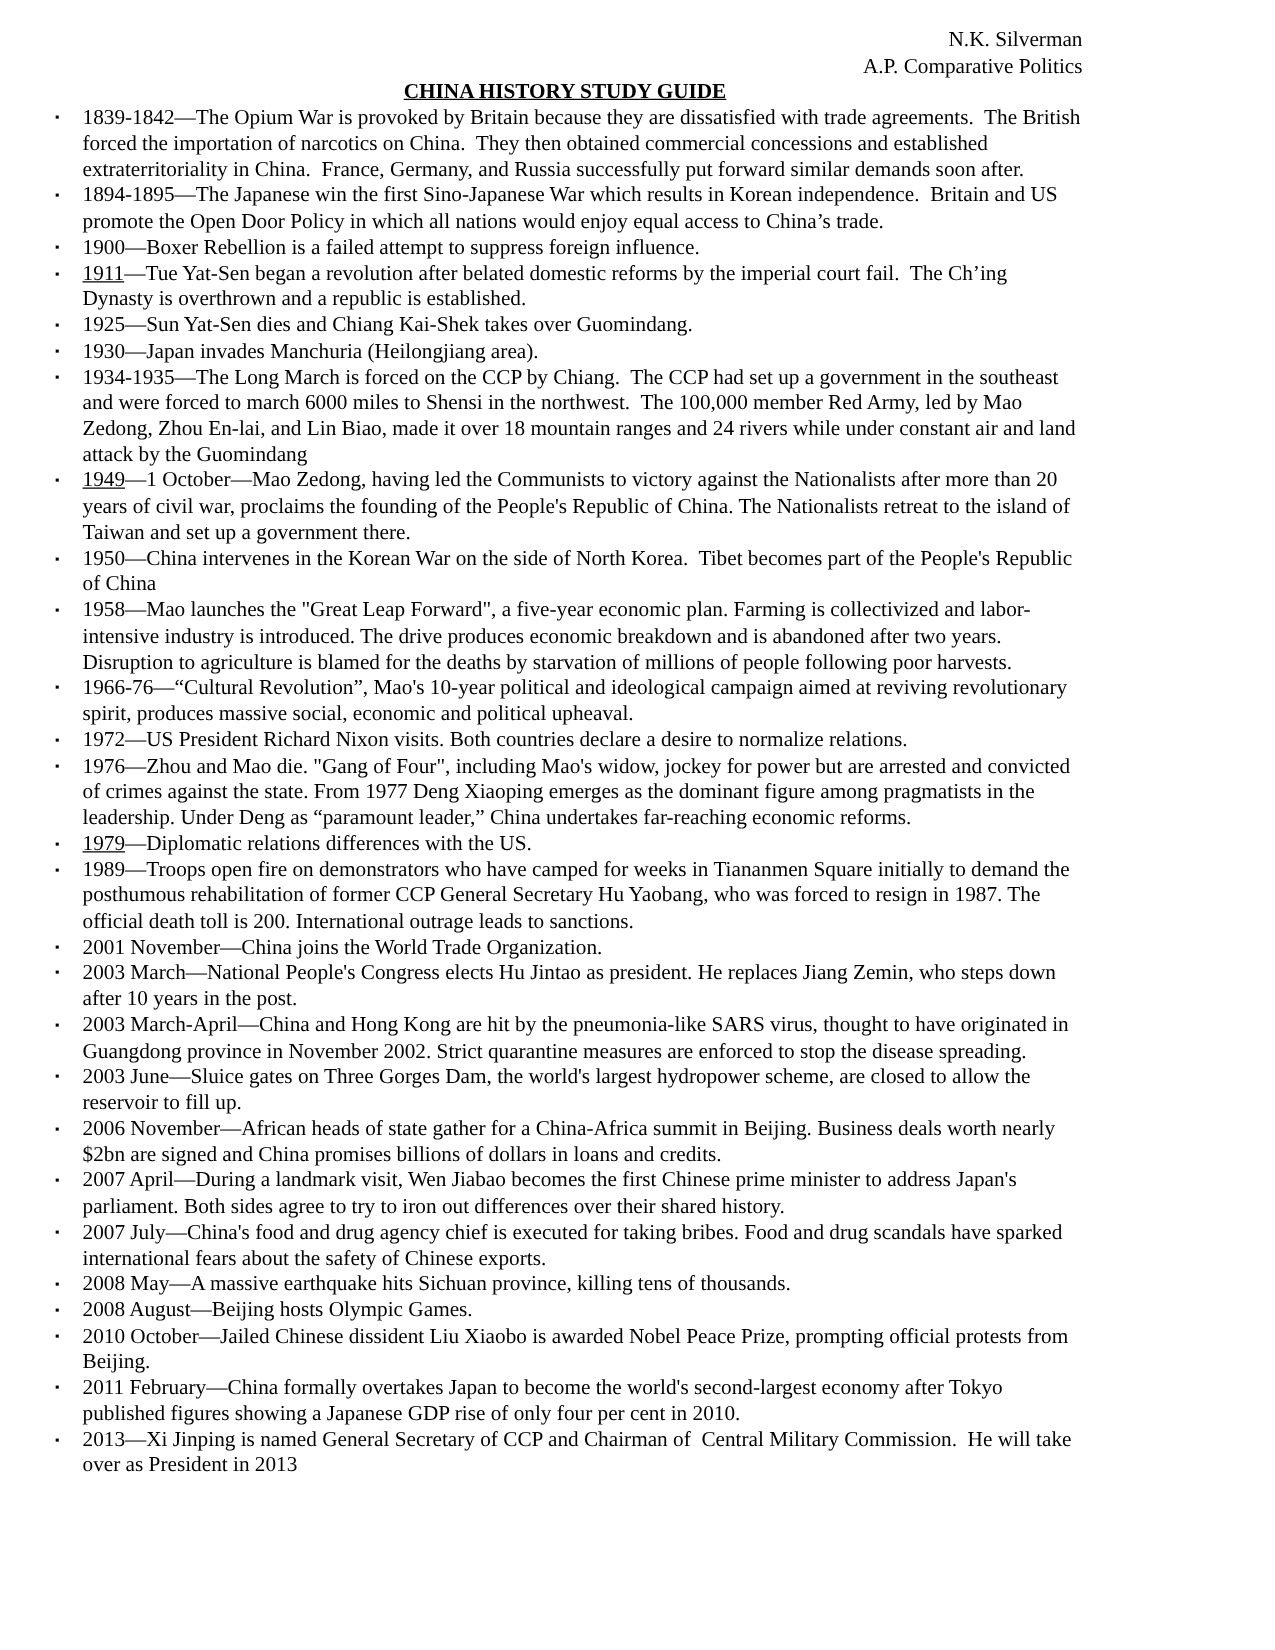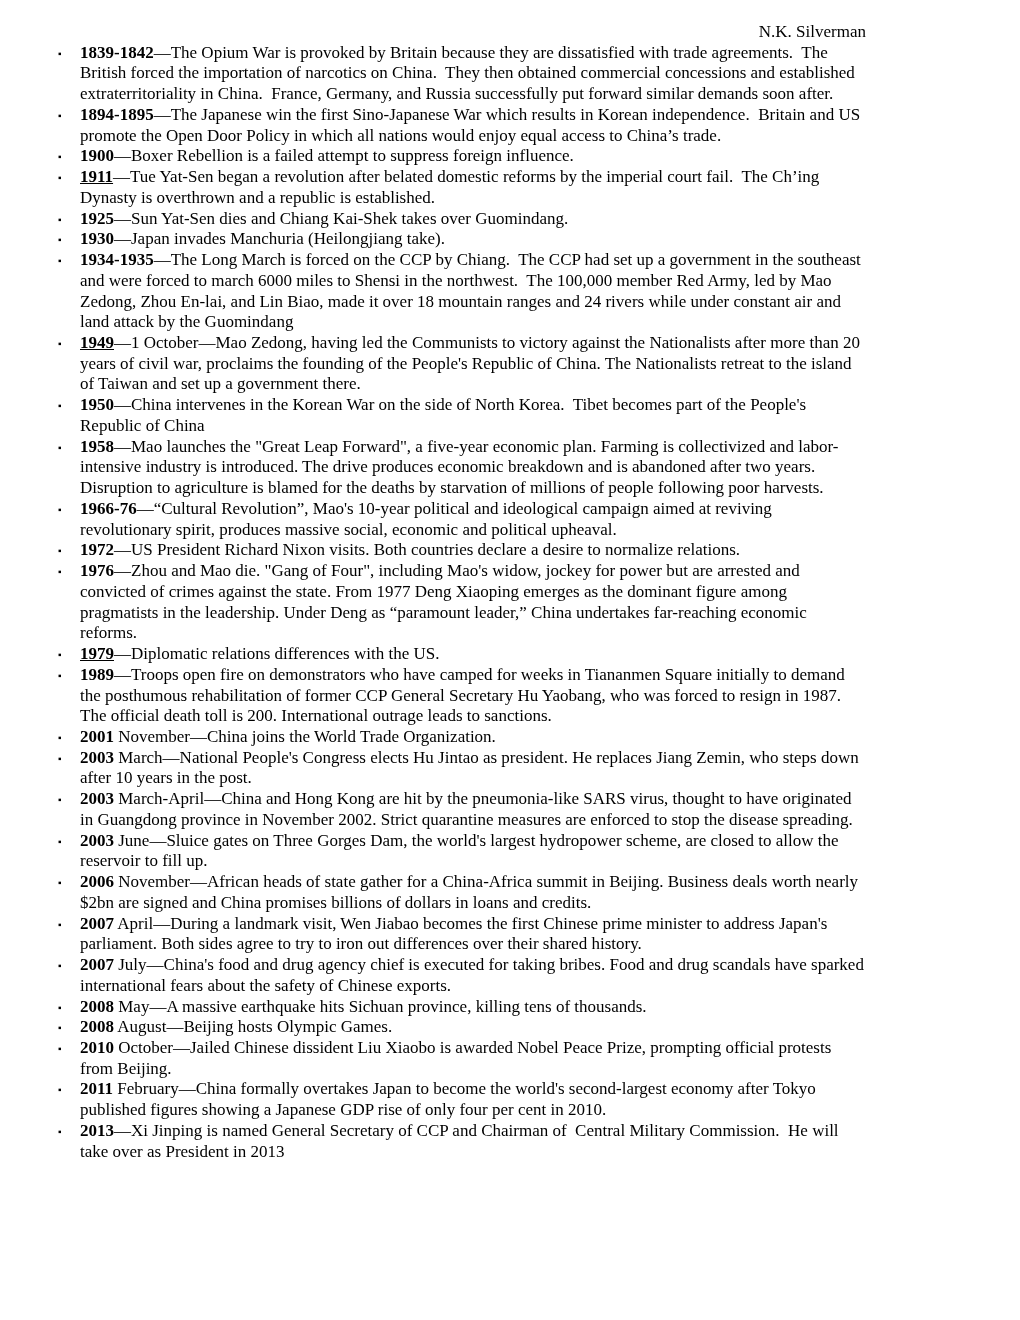--- a/index.html
+++ b/index.html
@@ -13,21 +13,21 @@
     font-family: "Liberation Serif", "DejaVu Serif", serif;
     color: #000000;
     font-size: 17px;
     line-height: 1.22;
     box-sizing: border-box;
   }
   .page {
     box-sizing: border-box;
     width: 928px;
     min-height: 1320px;
-    padding: 22px 62px 40px 52px;
+    padding: 22px 62px 40px 38px;
     background: #ffffff;
   }
   .doc-header {
     text-align: right;
     font-size: 17px;
   }
   .doc-title {
     text-align: center;
     font-weight: bold;
   }
@@ -45,40 +45,42 @@
     white-space: pre-wrap;
   }
   .marker {
     position: absolute;
     left: 6px;
     top: 1px;
     font-size: 10px;
     line-height: 20px;
   }
   .year {
-    font-weight: bold;
+    font-weight: normal;
   }
   .year.u {
     text-decoration: underline;
   }
 </style>
 </head>
 <body>
 
 <div class="page">
   <div class="doc-header">
     <div>N.K. Silverman</div>
+    <div>A.P. Comparative Politics</div>
   </div>
+  <div class="doc-title"><span class="title-text">CHINA HISTORY STUDY GUIDE</span></div>
   <ul class="timeline">
       <li><span class="marker">▪</span><span class="year">1839-1842</span><span>—The Opium War is provoked by Britain because they are dissatisfied with trade agreements.  The British forced the importation of narcotics on China.  They then obtained commercial concessions and established extraterritoriality in China.  France, Germany, and Russia successfully put forward similar demands soon after.</span></li>
       <li><span class="marker">▪</span><span class="year">1894-1895</span><span>—The Japanese win the first Sino-Japanese War which results in Korean independence.  Britain and US promote the Open Door Policy in which all nations would enjoy equal access to China’s trade.</span></li>
       <li><span class="marker">▪</span><span class="year">1900</span><span>—Boxer Rebellion is a failed attempt to suppress foreign influence.</span></li>
       <li><span class="marker">▪</span><span class="year u">1911</span><span>—Tue Yat-Sen began a revolution after belated domestic reforms by the imperial court fail.  The Ch’ing Dynasty is overthrown and a republic is established.</span></li>
       <li><span class="marker">▪</span><span class="year">1925</span><span>—Sun Yat-Sen dies and Chiang Kai-Shek takes over Guomindang.</span></li>
-      <li><span class="marker">▪</span><span class="year">1930</span><span>—Japan invades Manchuria (Heilongjiang take).</span></li>
+      <li><span class="marker">▪</span><span class="year">1930</span><span>—Japan invades Manchuria (Heilongjiang area).</span></li>
       <li><span class="marker">▪</span><span class="year">1934-1935</span><span>—The Long March is forced on the CCP by Chiang.  The CCP had set up a government in the southeast and were forced to march 6000 miles to Shensi in the northwest.  The 100,000 member Red Army, led by Mao Zedong, Zhou En-lai, and Lin Biao, made it over 18 mountain ranges and 24 rivers while under constant air and land attack by the Guomindang</span></li>
       <li><span class="marker">▪</span><span class="year u">1949</span><span>—1 October—Mao Zedong, having led the Communists to victory against the Nationalists after more than 20 years of civil war, proclaims the founding of the People's Republic of China. The Nationalists retreat to the island of Taiwan and set up a government there.</span></li>
       <li><span class="marker">▪</span><span class="year">1950</span><span>—China intervenes in the Korean War on the side of North Korea.  Tibet becomes part of the People's Republic of China</span></li>
       <li><span class="marker">▪</span><span class="year">1958</span><span>—Mao launches the "Great Leap Forward", a five-year economic plan. Farming is collectivized and labor-intensive industry is introduced. The drive produces economic breakdown and is abandoned after two years. Disruption to agriculture is blamed for the deaths by starvation of millions of people following poor harvests.</span></li>
       <li><span class="marker">▪</span><span class="year">1966-76</span><span>—“Cultural Revolution”, Mao's 10-year political and ideological campaign aimed at reviving revolutionary spirit, produces massive social, economic and political upheaval.</span></li>
       <li><span class="marker">▪</span><span class="year">1972</span><span>—US President Richard Nixon visits. Both countries declare a desire to normalize relations.</span></li>
       <li><span class="marker">▪</span><span class="year">1976</span><span>—Zhou and Mao die. "Gang of Four", including Mao's widow, jockey for power but are arrested and convicted of crimes against the state. From 1977 Deng Xiaoping emerges as the dominant figure among pragmatists in the leadership. Under Deng as “paramount leader,” China undertakes far-reaching economic reforms.</span></li>
       <li><span class="marker">▪</span><span class="year u">1979</span><span>—Diplomatic relations differences with the US.</span></li>
       <li><span class="marker">▪</span><span class="year">1989</span><span>—Troops open fire on demonstrators who have camped for weeks in Tiananmen Square initially to demand the posthumous rehabilitation of former CCP General Secretary Hu Yaobang, who was forced to resign in 1987. The official death toll is 200. International outrage leads to sanctions.</span></li>
       <li><span class="marker">▪</span><span class="year">2001</span><span> November—China joins the World Trade Organization.</span></li>

